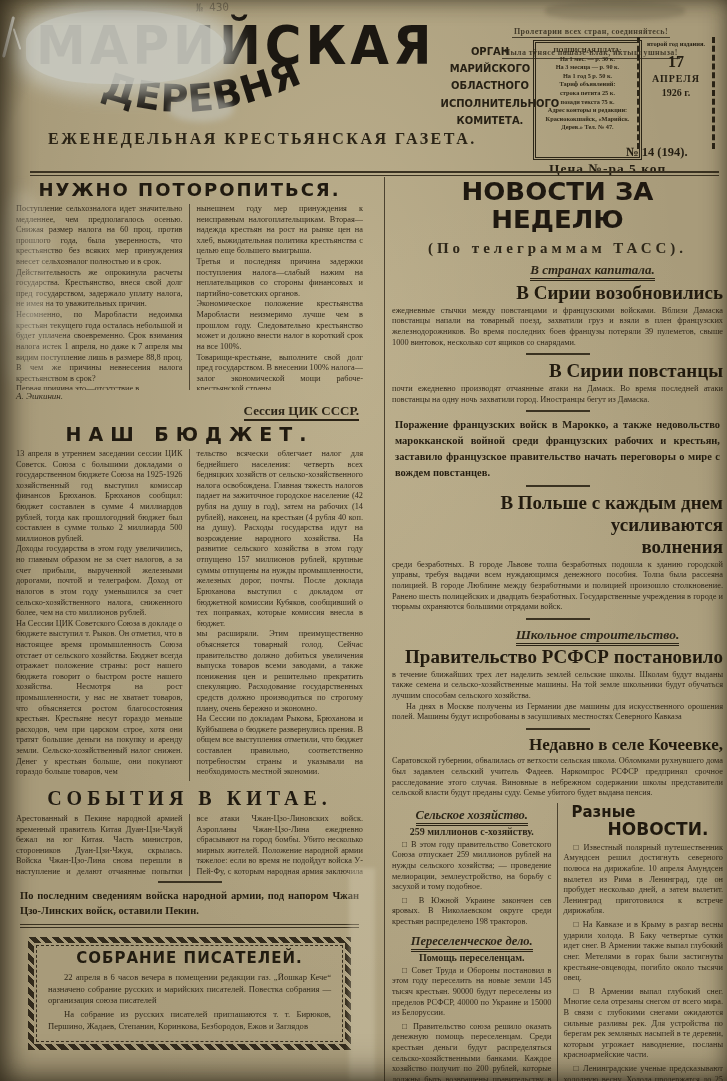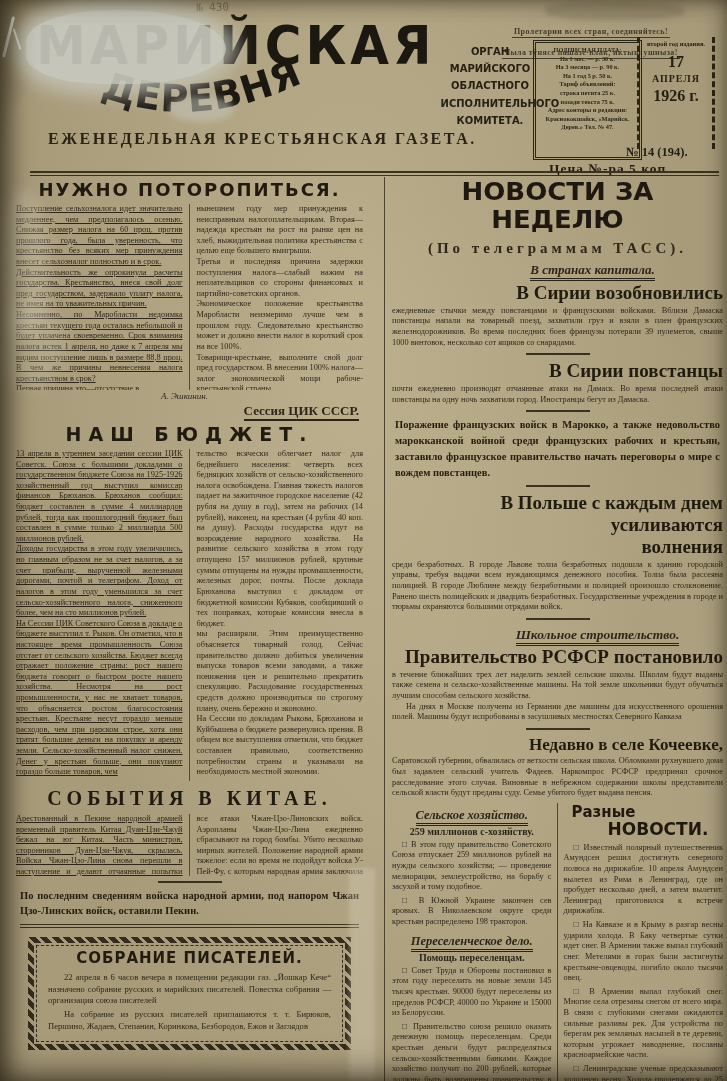--- a/index.html
+++ b/index.html
@@ -48,45 +48,45 @@
     color:#272115;white-space:pre-line;transform:scale(0.95,1.05);transform-origin:center top;}
   .subbox{position:absolute;left:533px;top:40px;width:97px;height:108px;
     border:3px double #2b2517;padding:3px 3px;text-align:center;font-size:6.3px;
     line-height:8.6px;font-weight:bold;color:#2f2818;white-space:pre-line;}
   .datebox{position:absolute;left:637px;top:37px;width:68px;height:106px;
     border-left:3px dashed #2b2517;border-right:3px dashed #2b2517;
     padding:3px 2px;text-align:center;color:#251f13;}
   .datebox .dnote{font-size:6.5px;font-weight:bold;line-height:8px;margin-bottom:5px;}
   .datebox .dday{font-size:16px;font-weight:bold;}
   .datebox .dmonth{font-size:10px;font-weight:bold;letter-spacing:1px;margin-top:2px;}
-  .datebox .dyear{font-size:16px;font-weight:bold;margin-top:3px;}
+  .datebox .dyear{font-size:10px;font-weight:bold;margin-top:3px;}
   .issue{position:absolute;left:626px;top:145px;font-size:12.5px;font-weight:bold;color:#241e12;}
   .weekly{position:absolute;left:48px;top:130px;width:505px;
     font-size:16px;font-weight:bold;letter-spacing:2.5px;color:#2b2416;}
   .price{position:absolute;left:549px;top:161px;font-size:13.5px;font-weight:bold;
     letter-spacing:1px;color:#241e12;}
   .mastrule{position:absolute;left:30px;right:8px;top:171px;height:2px;
     border-top:2px solid #3b3322;border-bottom:1px solid #3b3322;}
 
   
   .content{position:absolute;top:177px;left:16px;right:4px;bottom:0;display:flex;z-index:5;}
   .lcol{width:347px;padding-right:21px;border-right:1.5px solid #4c4330;}
   .rcol{flex:1;padding-left:7px;min-width:0;}
   .cols{display:flex;column-gap:7px;overflow:hidden;}
   .cols .scol{flex:1;min-width:0;}
-  .cols .scol:first-child{border-right:1px solid #544a35;padding-right:6px;text-decoration:underline;}
+  .cols .scol:first-child{border-right:1px solid #544a35;padding-right:6px;}
   .h186{height:186px;} .h332{height:332px;} .h62{height:62px;}
   .body{font-size:8.3px;line-height:1.28;text-align:justify;white-space:pre-line;
     color:rgba(40,32,20,0.95);}
   .sq{white-space:normal;text-indent:10px;margin:0 0 3px;}
   .indent{text-indent:14px;white-space:normal;}
   .sdiv{width:64px;margin:5px auto;border-top:2.5px solid #3a3221;}
   .l-h1{margin:2px 0 4px;text-align:center;font-family:"DejaVu Sans", sans-serif;
     font-weight:900;font-size:18px;letter-spacing:2px;color:#201a10;}
-  .sig{text-align:center;font-style:italic;font-size:9px;margin:1px 10px 2px 0;}
+  .sig{text-align:left;font-style:italic;font-size:9px;margin:1px 10px 2px 0;}
   .session{text-align:right;margin:2px 4px 0 0;font-size:13px;font-weight:bold;}
   .session span{border-bottom:2px solid #2b2416;padding-bottom:1px;}
   .l-h2{margin:4px 0 4px;text-align:center;font-family:"DejaVu Sans", sans-serif;
     font-weight:900;font-size:19px;letter-spacing:7px;color:#201a10;}
   .l-h3{margin:6px 0 4px;text-align:center;font-weight:bold;font-size:20px;
     letter-spacing:5px;color:#201a10;}
   .kfoot{font-size:10.5px;font-weight:bold;line-height:1.45;text-align:justify;
     padding:0 4px;color:#241d10;}
   .lrule{height:2px;margin:6px 4px 0;border-top:1px solid #3a3221;border-bottom:1px solid #3a3221;}
   .wbox{margin:9px 12px 0;border:6px solid #342c1d;

